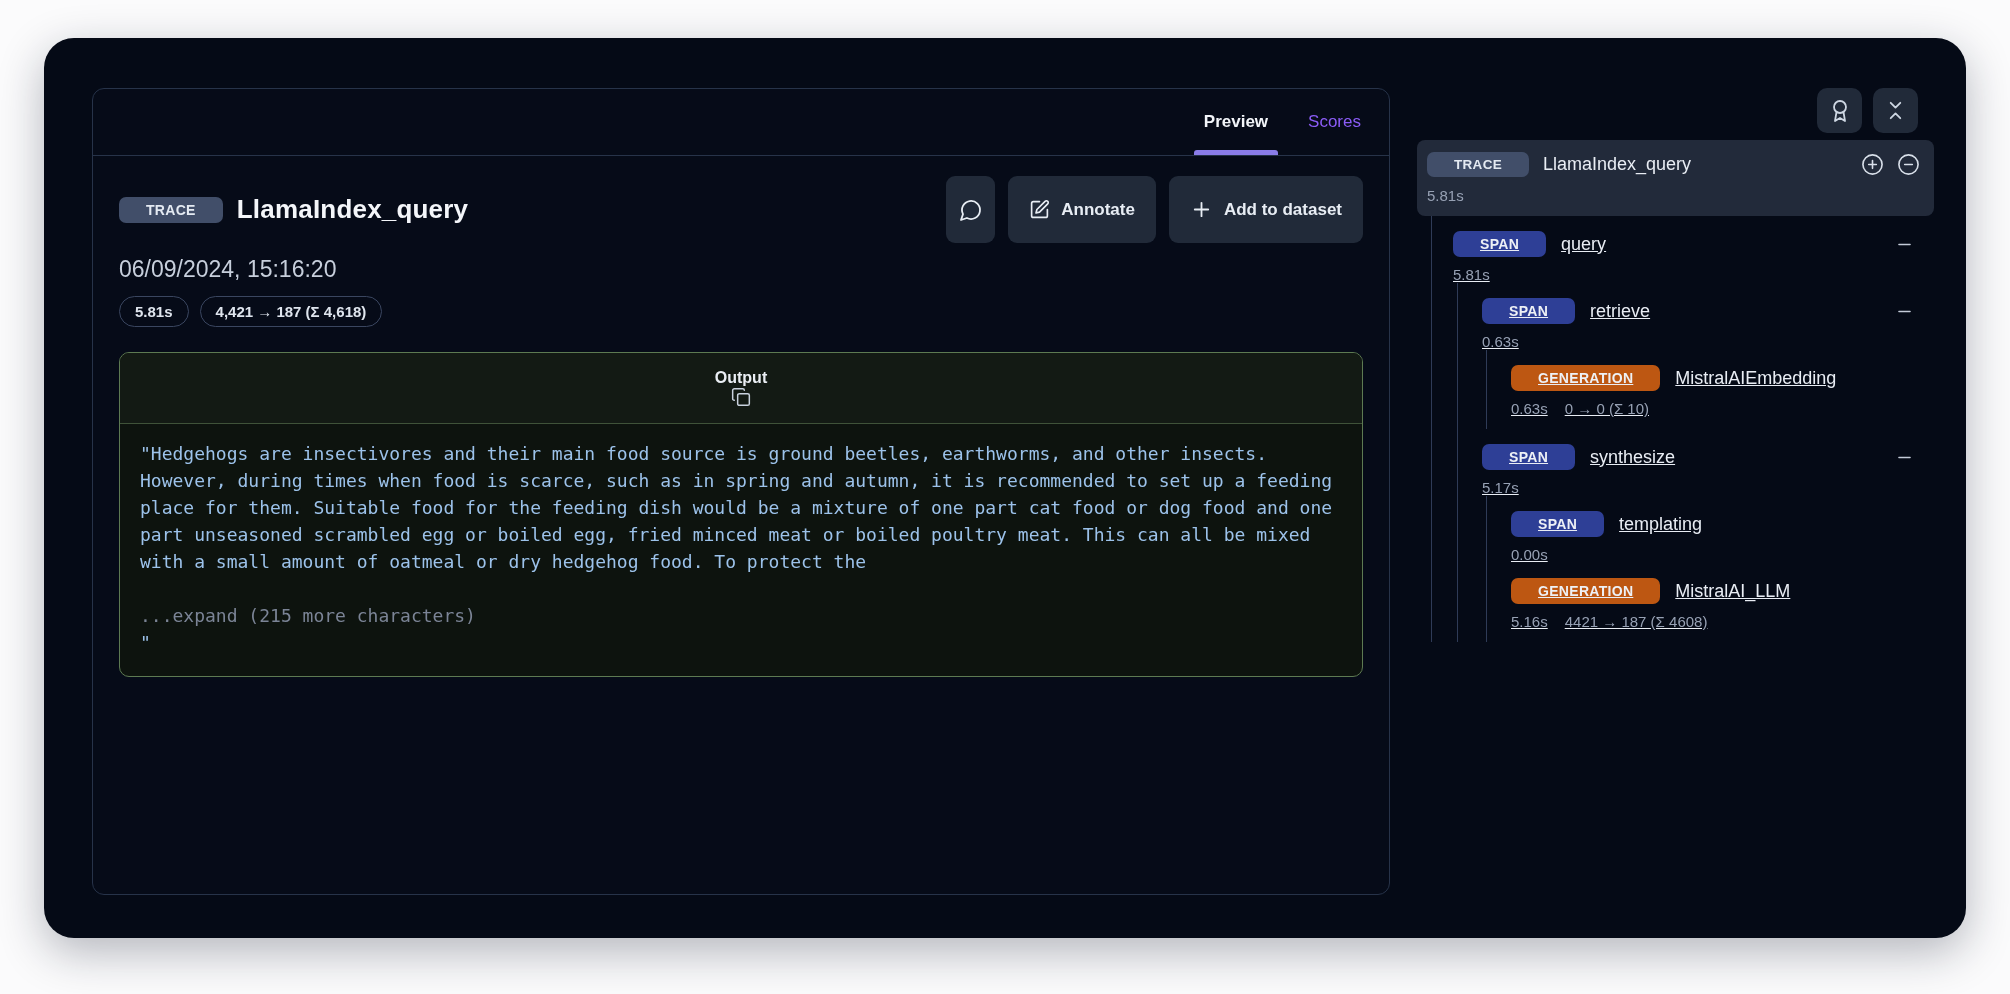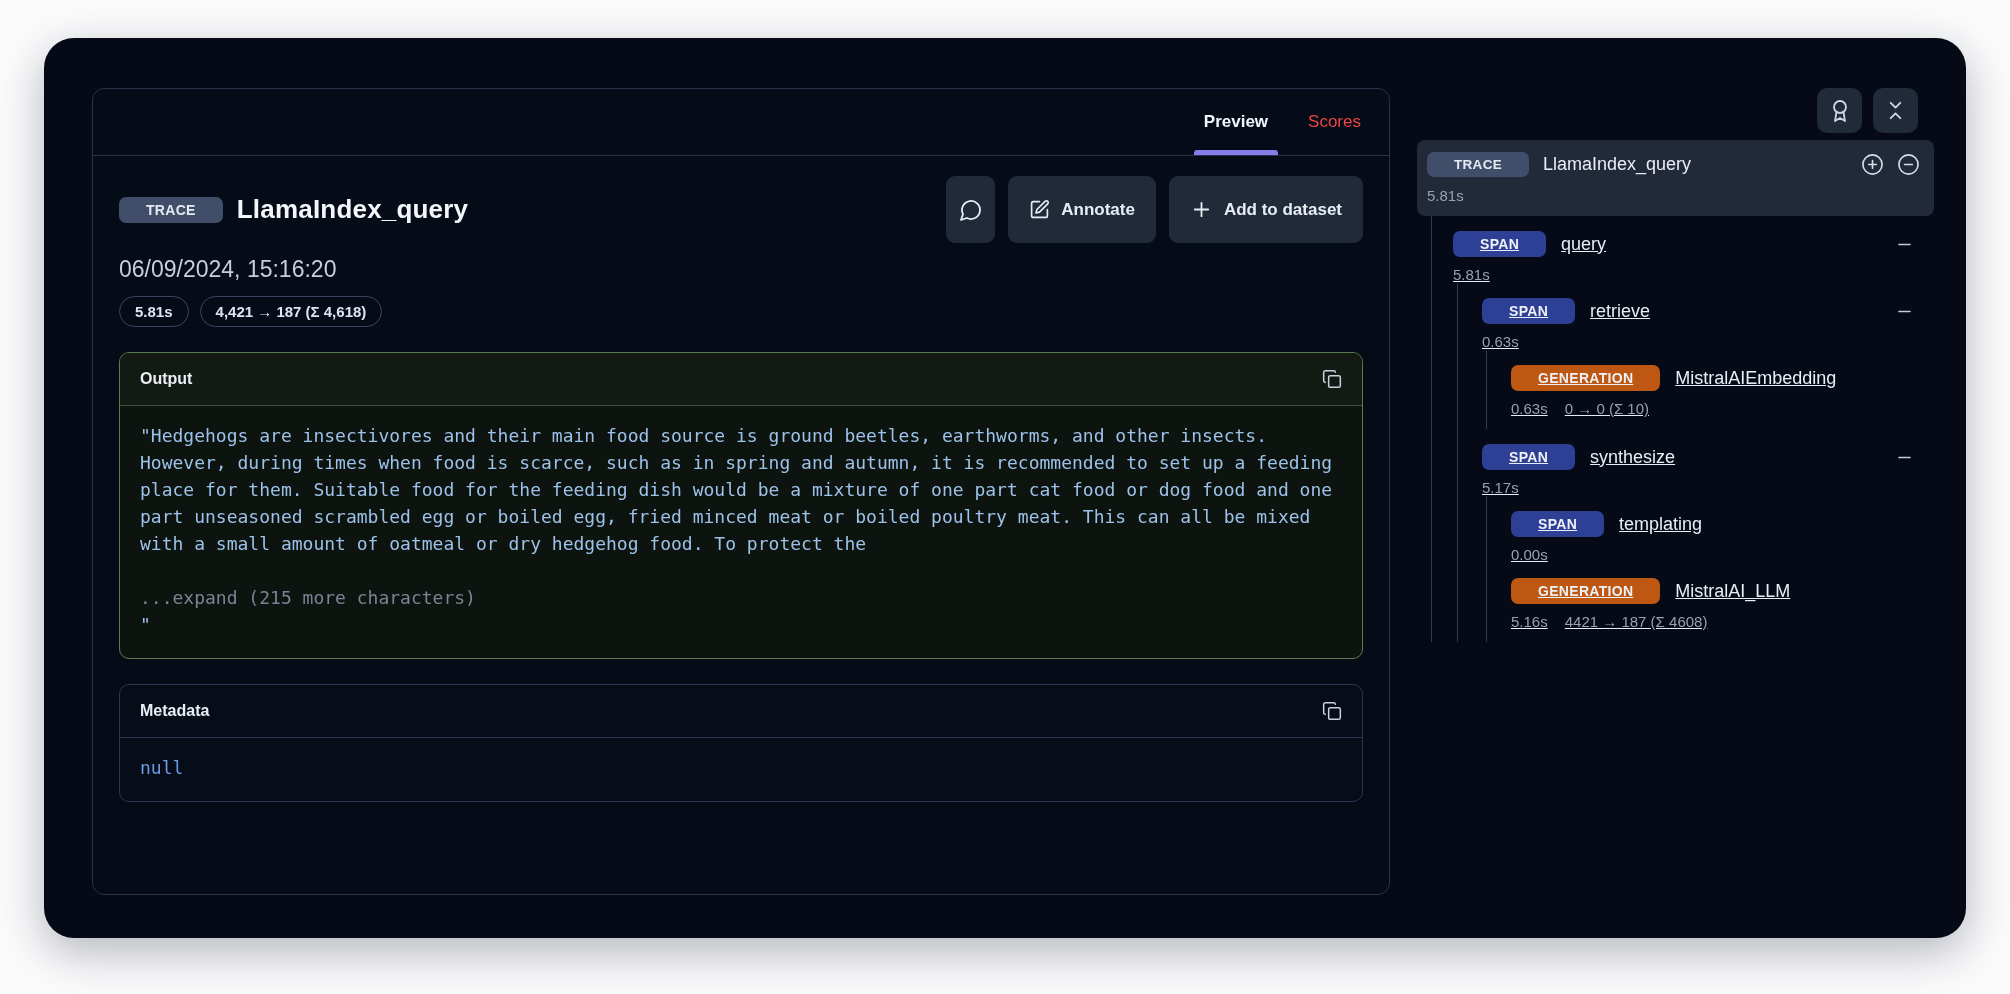--- a/index.html
+++ b/index.html
@@ -16,21 +16,21 @@
   .card {
     position:absolute; left:48px; top:50px; width:1298px; height:807px;
     background:#060b18; border:1px solid #273349; border-radius:12px; overflow:hidden;
   }
   .tabsbar {
     height:67px; border-bottom:1px solid #273349;
     display:flex; justify-content:flex-end; align-items:stretch; padding-right:26px; gap:36px;
   }
   .tab {
     position:relative; display:flex; align-items:center; padding:0 2px;
-    font-size:17px; color:#ef4444; background:none; border:none; cursor:pointer;
+    font-size:17px; color:#8b5cf6; background:none; border:none; cursor:pointer;
     font-family:"Liberation Sans",sans-serif;
   }
   .tab.active { color:#f2f5f9; font-weight:700; }
   .tab-underline {
     position:absolute; left:-8px; right:-8px; bottom:0; height:5px;
     background:#8a7ce8; border-radius:3px 3px 0 0;
   }
 
   .trace-header { padding:20px 26px 0 26px; }
   .th-top { display:flex; align-items:center; }
@@ -62,21 +62,21 @@
     display:flex; align-items:center; justify-content:space-between;
     padding:16px 20px; border-bottom:1px solid #2a3750;
     font-size:16px; font-weight:700; color:#eaeef4;
   }
   .copy-btn { background:none; border:none; color:#c9d2de; cursor:pointer; padding:0; }
   .section-body {
     padding:16px 20px 20px 20px;
     font-family:"DejaVu Sans Mono",monospace; font-size:18px; line-height:27px; color:#9cc2ea;
   }
   .section.output { border-color:#5d7a52; background:#0d130e; }
-  .section.output .section-header { border-bottom-color:#3f5239; background:#131a14; border-radius:9px 9px 0 0; }
+  .section.output .section-header { border-bottom-color:#3f5239; background:#131a14; border-radius:9px 9px 0 0;flex-direction:column; }
   .output-text { white-space:pre-wrap; max-width:1204px; }
   .expand-line { color:#7b8496; margin-top:27px; }
   .metadata-value { color:#6b9be0; }
 
   
   .top-icons { position:absolute; right:48px; top:50px; display:flex; gap:11px; }
   .icon-btn {
     width:45px; height:45px; border-radius:10px; background:#212a39; border:none;
     color:#cdd6e2; display:flex; align-items:center; justify-content:center; cursor:pointer;
   }
@@ -172,34 +172,20 @@
           </span>
         </button>
       </div>
       <div class="section-body">
         <div class="output-text">"Hedgehogs are insectivores and their main food source is ground beetles, earthworms, and other insects. However, during times when food is scarce, such as in spring and autumn, it is recommended to set up a feeding place for them. Suitable food for the feeding dish would be a mixture of one part cat food or dog food and one part unseasoned scrambled egg or boiled egg, fried minced meat or boiled poultry meat. This can all be mixed with a small amount of oatmeal or dry hedgehog food. To protect the</div>
         <div class="expand-line">...expand (215 more characters)</div>
         <div>"</div>
       </div>
     </div>
 
-    <div class="section">
-      <div class="section-header">
-        <span>Metadata</span>
-        <button class="copy-btn">
-          <span>
-            <svg width="20" height="20" viewBox="0 0 24 24" fill="none" stroke="currentColor" stroke-width="1.8" stroke-linecap="round" stroke-linejoin="round">
-                <rect width="14" height="14" x="8" y="8" rx="2" ry="2"></rect>
-                <path d="M4 16c-1.1 0-2-.9-2-2V4c0-1.1.9-2 2-2h10c1.1 0 2 .9 2 2"></path>
-              </svg>
-          </span>
-        </button>
-      </div>
-      <div class="section-body metadata-value">null</div>
-    </div>
 
   </div>
 
   <div class="top-icons">
     <button class="icon-btn">
       <span>
         <svg width="24" height="24" viewBox="0 0 24 24" fill="none" stroke="currentColor" stroke-width="1.8" stroke-linecap="round" stroke-linejoin="round">
             <circle cx="12" cy="8" r="6"></circle>
             <path d="M15.477 12.89 17 22l-5-3-5 3 1.523-9.11"></path>
           </svg>

